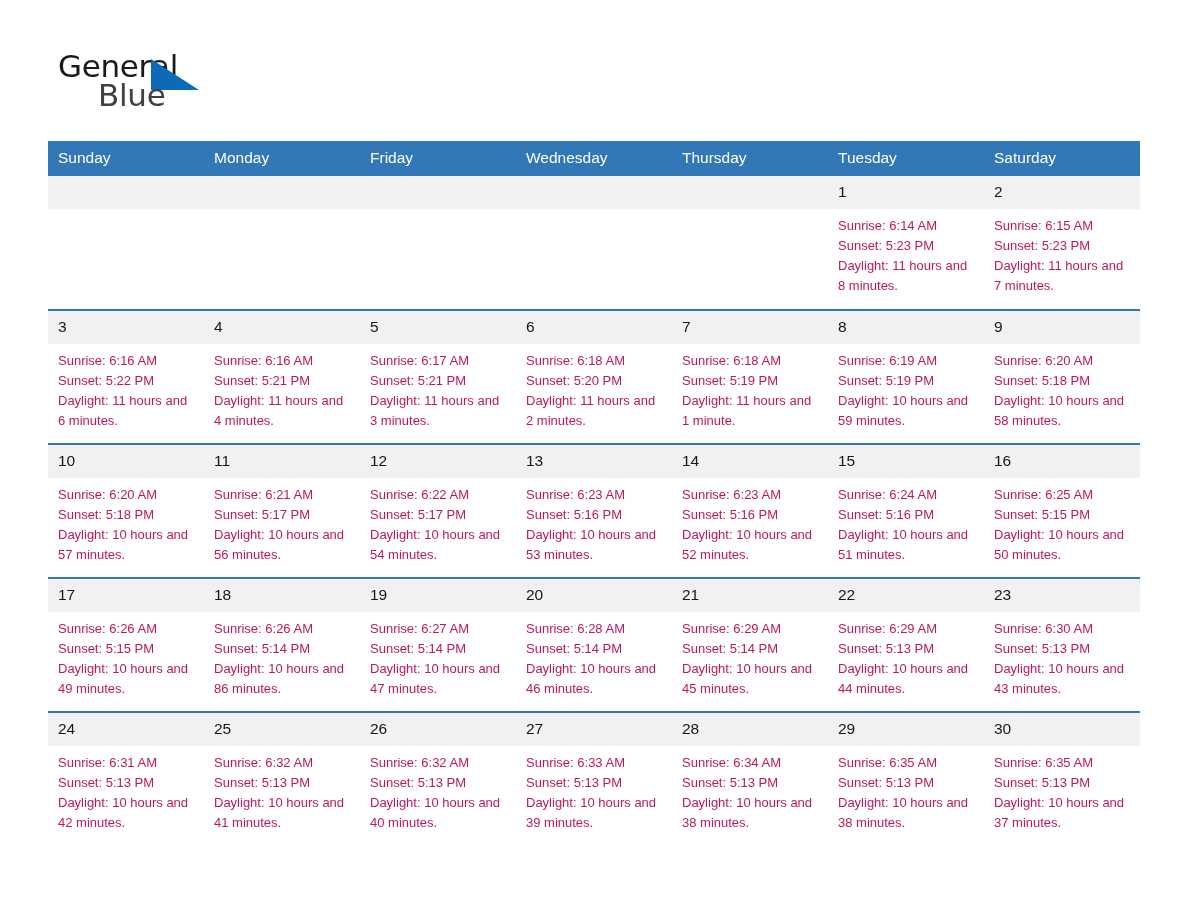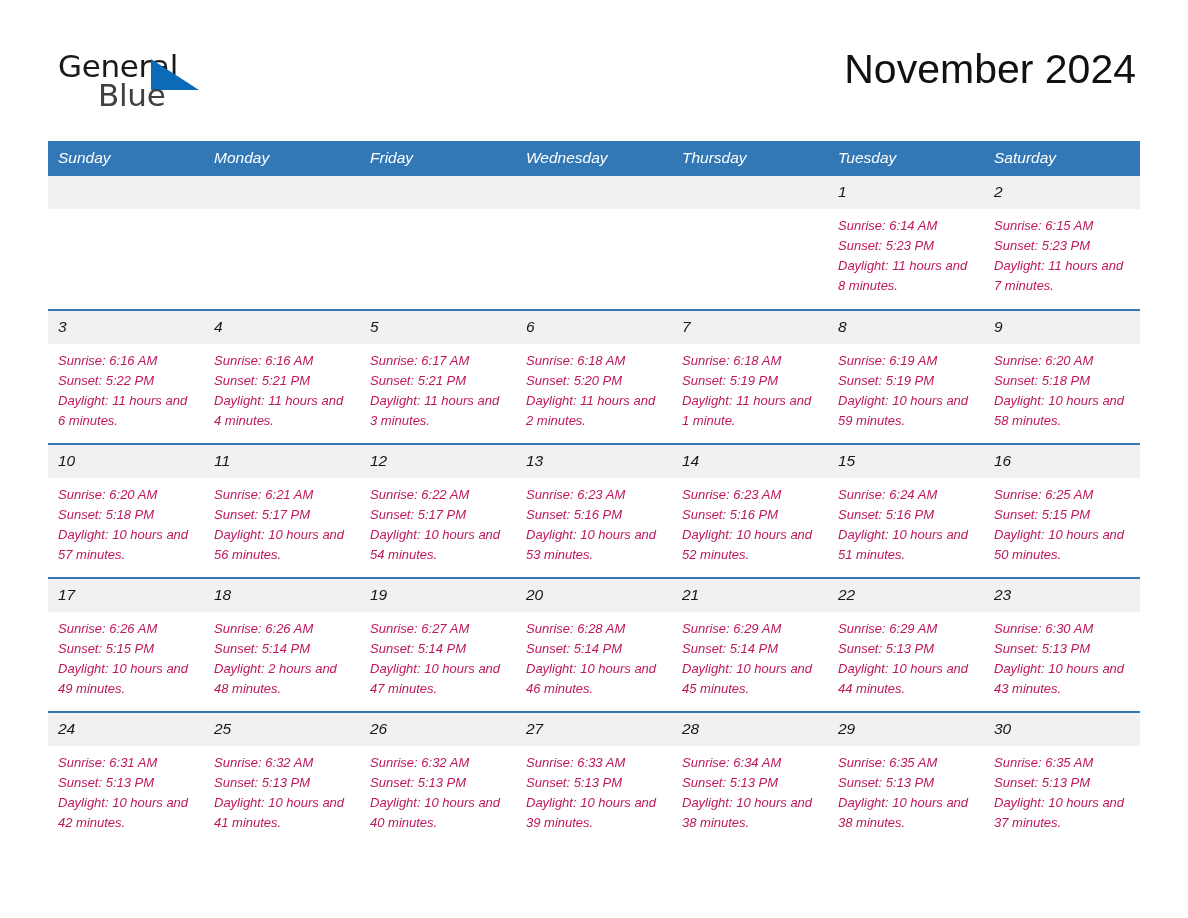--- a/index.html
+++ b/index.html
@@ -79,21 +79,20 @@
     font-weight: 400;
     color: #111111;
     white-space: nowrap;
   }
 
   
   .calendar {
     margin: 21px 47px 0 48px;
     width: 1092px;
     box-sizing: border-box;
-    font-style: italic;
   }
   table.cal {
     border-collapse: collapse;
     table-layout: fixed;
     width: 100%;
   }
   table.cal th {
     background: #3278b6;
     color: #ffffff;
     font-size: 15.5px;
@@ -151,21 +150,20 @@
       <span class="brand-general">General</span>
       <span class="brand-flag">
         <svg width="48" height="31" viewBox="0 0 48 31" xmlns="http://www.w3.org/2000/svg">
           <polygon points="0,0 48,31 0,31" fill="#0b6bb8"></polygon>
         </svg>
       </span>
       <span class="brand-blue">Blue</span>
     </div>
 
     <div class="titles">
-      <div class="month-title">November 2024</div>
     </div>
 
   </div>
 
   <div class="calendar">
     <table class="cal">
       <thead>
         <tr id="head-row">
             <th>Sunday</th>
             <th>Monday</th>
@@ -333,21 +331,21 @@
                 <div>Sunrise: 6:26 AM</div>
                 <div>Sunset: 5:15 PM</div>
                 <div class="wrapline">Daylight: 10 hours and 49 minutes.</div>
               </div>
             </td>
             <td class="daycell">
               <div class="daynum">18</div>
               <div class="info">
                 <div>Sunrise: 6:26 AM</div>
                 <div>Sunset: 5:14 PM</div>
-                <div class="wrapline">Daylight: 2 hours and 48 minutes.</div>
+                <div class="wrapline">Daylight: 10 hours and 86 minutes.</div>
               </div>
             </td>
             <td class="daycell">
               <div class="daynum">19</div>
               <div class="info">
                 <div>Sunrise: 6:27 AM</div>
                 <div>Sunset: 5:14 PM</div>
                 <div class="wrapline">Daylight: 10 hours and 47 minutes.</div>
               </div>
             </td>

